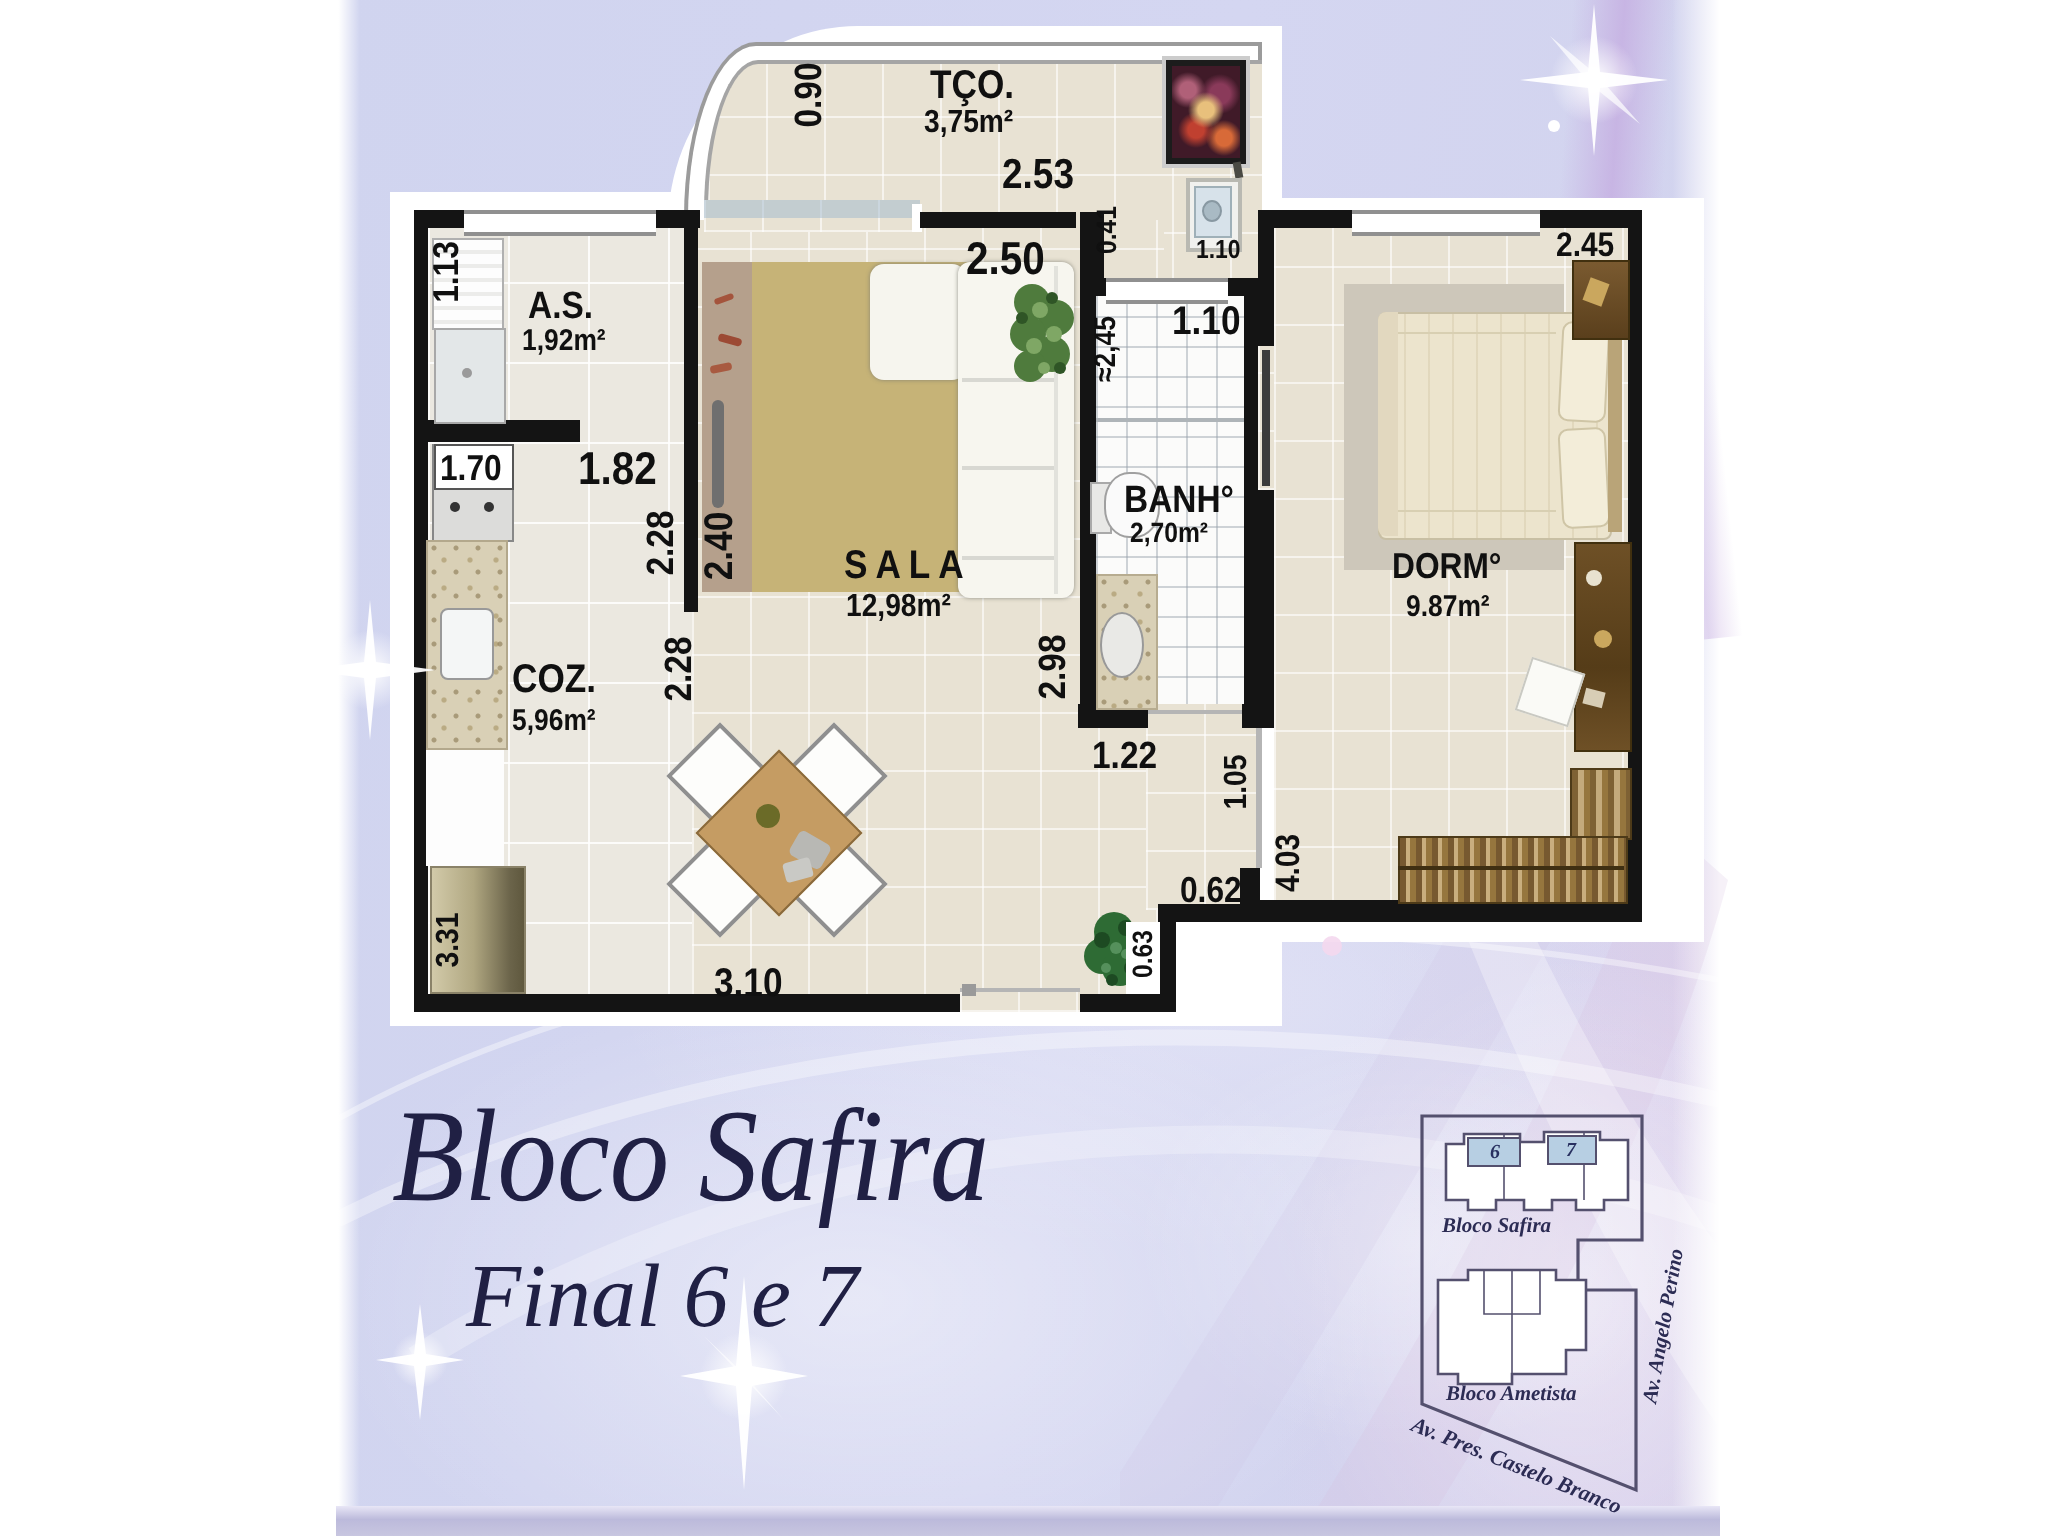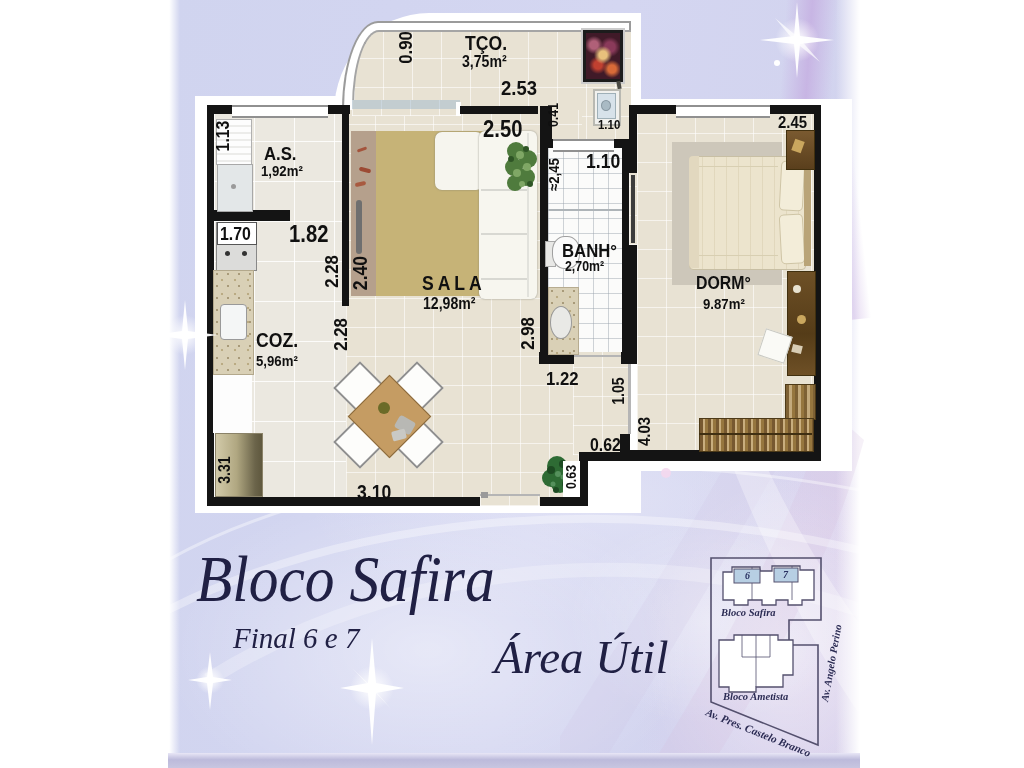--- a/index.html
+++ b/index.html
@@ -371,22 +371,21 @@
       <circle cx="372" cy="688" r="22" fill="url(#sg)"></circle>
       <path d="M372 638 L376 683 L404 688 L376 693 L372 745 L368 693 L340 688 L368 683 Z" fill="#ffffff" opacity=".97"></path>
       <path d="M352 668 L371 686 L392 710 L373 690 Z" fill="#ffffff" opacity=".6"></path>
       <circle cx="210" cy="680" r="14" fill="url(#sg)"></circle>
       <path d="M210 652 L213 677 L232 680 L213 683 L210 710 L207 683 L188 680 L207 677 Z" fill="#ffffff" opacity=".95"></path>
       <circle cx="666" cy="473" r="5" fill="#f4d8ee" opacity=".9"></circle>
     </g>
   </svg>
 
   <div class="script" style="left:196px;top:541px;font-size:66px;transform:scaleX(.9);transform-origin:0 50%;">Bloco Safira</div>
-  <div class="script" style="left:233px;top:622px;font-size:29px;">Final 6 e 7</div>
-  <div class="script" style="left:494px;top:630px;font-size:47px;">Área Útil</div>
+  <div class="script" style="left:233px;top:622px;font-size:45px;">Final 6 e 7</div>
 
   <svg class="abs" style="left:690px;top:545px;" width="180" height="223" viewBox="0 0 180 223">
 
     <path d="M21 13 L131 13 L131 75 L99 75 L99 100 L128 100 L128 200 L21 157 Z" fill="none" stroke="#54506e" stroke-width="1.6"></path>
 
     <path d="M33 27 L42 27 L42 22 L70 22 L70 26 L82 26 L82 21 L110 21 L110 25 L124 25 L124 55 L112 55 L112 60 L98 60 L98 55 L86 55 L86 60 L72 60 L72 55 L58 55 L58 60 L44 60 L44 55 L33 55 Z" fill="#ffffff" stroke="#54506e" stroke-width="1.3"></path>
     <line x1="62" y1="22" x2="62" y2="55" stroke="#54506e" stroke-width="0.8"></line>
     <line x1="102" y1="21" x2="102" y2="55" stroke="#54506e" stroke-width="0.8"></line>
 
     <rect x="44" y="24" width="26" height="14" fill="#b7cfe3" stroke="#54506e" stroke-width="1"></rect>

